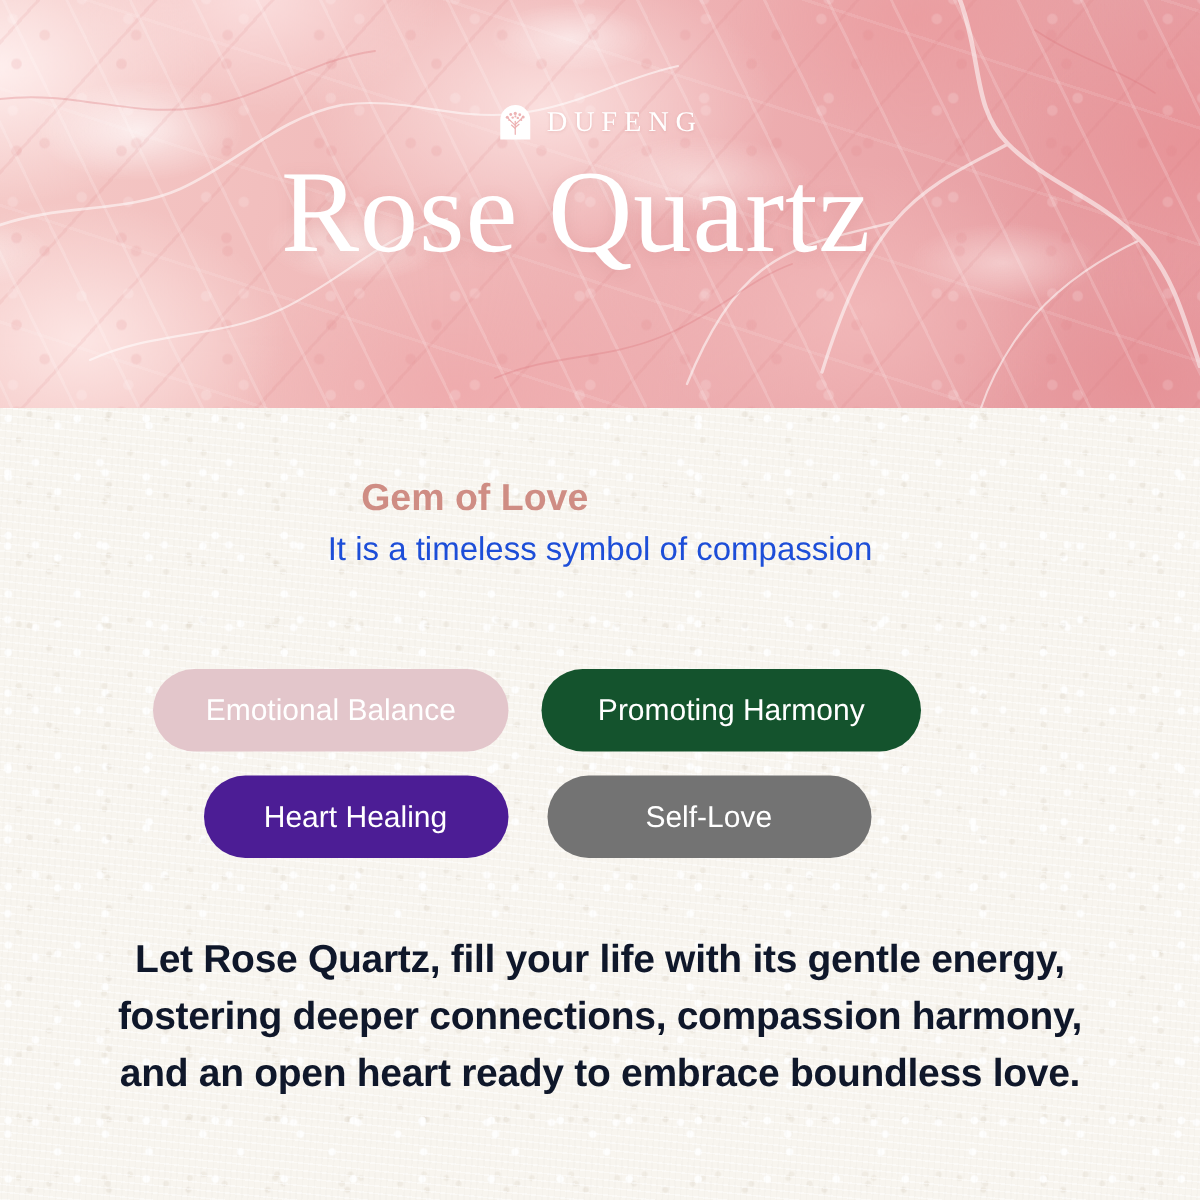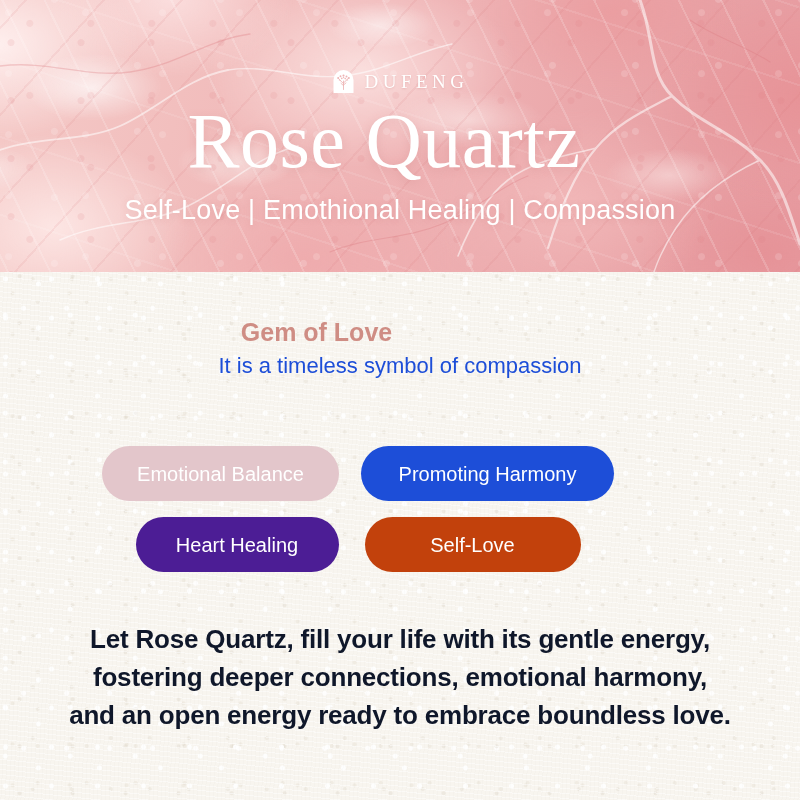--- a/index.html
+++ b/index.html
@@ -217,23 +217,23 @@
     line-height: 1;
     height: 55px;
     display: flex;
     align-items: center;
     justify-content: center;
     padding: 0 30px;
     box-sizing: border-box;
     white-space: nowrap;
   }
   .pill-a { background: #e3c6cb; min-width: 237px; }
-  .pill-b { background: #1d4ed8; min-width: 253px; }
+  .pill-b { background: #14532d; min-width: 253px; }
   .pill-c { background: #4c1d95; min-width: 203px; }
-  .pill-d { background: #c2410c; min-width: 216px; }
+  .pill-d { background: #737373; min-width: 216px; }
 
   
   .footer {
     position: absolute;
     left: 0;
     top: 620px;
     width: 800px;
     text-align: center;
     color: #0f172a;
     font-size: 26px;
@@ -293,21 +293,20 @@
           <circle cx="14.2" cy="10.6" r="0.8"></circle>
           <circle cx="12.6" cy="9.6" r="0.7"></circle>
           <circle cx="8.4" cy="12.0" r="0.6"></circle>
           <circle cx="16.6" cy="12.0" r="0.6"></circle>
         </g>
       </svg>
       <span class="logo-text">DUFENG</span>
     </div>
 
     <div class="title">Rose Quartz</div>
-    <div class="subtitle">Self-Love | Emothional Healing | Compassion</div>
   </div>
 
   <div class="paper"></div>
 
   <div class="section-heading">Gem of Love</div>
 
   <div class="lead">
     <div>It is a timeless symbol of compassion</div>
   </div>
 
@@ -317,17 +316,17 @@
       <div class="pill pill-b">Promoting Harmony</div>
     </div>
     <div class="pill-row row2">
       <div class="pill pill-c">Heart Healing</div>
       <div class="pill pill-d">Self-Love</div>
     </div>
   </div>
 
   <div class="footer">
     <span class="fline">Let Rose Quartz, fill your life with its gentle energy,</span>
-    <span class="fline">fostering deeper connections, emotional harmony,</span>
-    <span class="fline">and an open energy ready to embrace boundless love.</span>
+    <span class="fline">fostering deeper connections, compassion harmony,</span>
+    <span class="fline">and an open heart ready to embrace boundless love.</span>
   </div>
 
 </div>
 
 </body></html>

